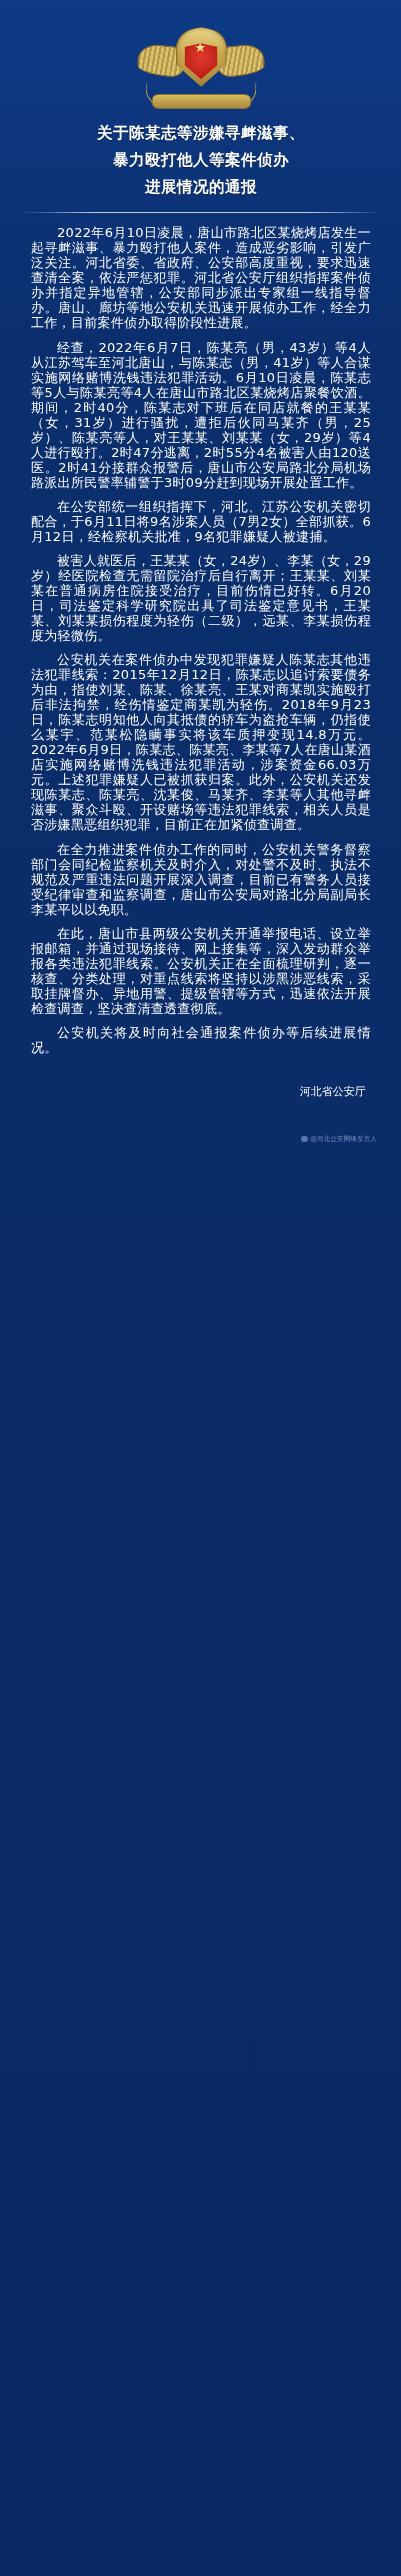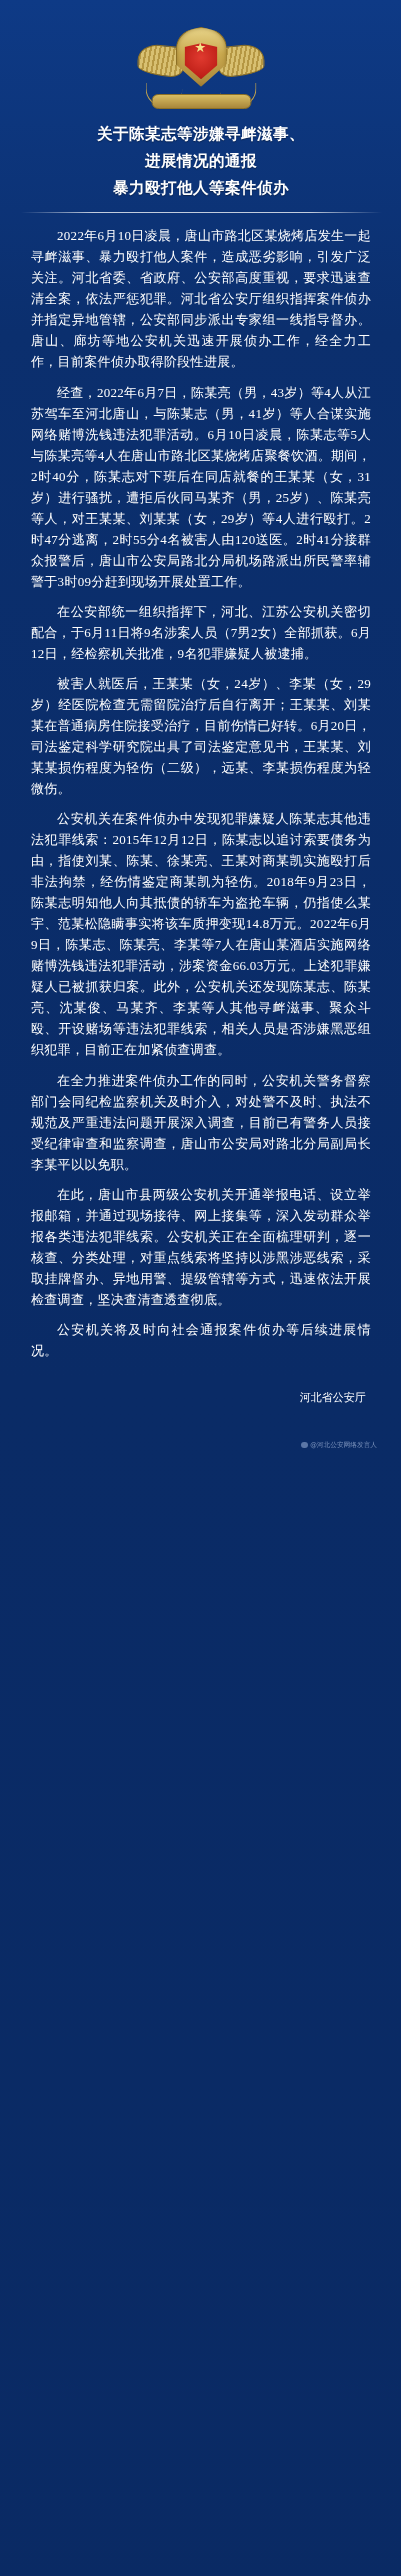--- a/index.html
+++ b/index.html
@@ -128,44 +128,42 @@
     margin-top: 4.1px;
     text-align: center;
     color: #ffffff;
   }
   .title-line {
     font-size: 15.5px;
     font-weight: bold;
     line-height: 27px;
     letter-spacing: 0.5px;
     text-shadow: 0 0.5px 1px rgba(0,0,0,.35);
-    font-family: Liberation Serif, serif;
   }
   .title-rule {
     width: 361px;
     height: 1px;
     margin: 11.3px 0 5.2px 0;
     background: linear-gradient(90deg, rgba(255,255,255,0) 0%, rgba(255,255,255,.75) 20%, rgba(255,255,255,.75) 80%, rgba(255,255,255,0) 100%);
   }
 
   
   .body-block {
     width: 340px;
     margin-top: 7.2px;
     color: #ffffff;
   }
   .para {
     font-size: 13px;
-    line-height: 21px;
+    line-height: 15px;
     text-align: justify;
     text-justify: inter-ideograph;
     text-indent: 2em;
     margin: 0 0 9.3px 0;
     letter-spacing: 0.3px;
-    font-family: Liberation Serif, serif;
   }
   .sign {
     width: 340px;
     margin-top: 15.5px;
     text-align: right;
     color: #ffffff;
     font-size: 11px;
     line-height: 24px;
     padding-right: 5.2px;
     box-sizing: border-box;
@@ -207,22 +205,22 @@
         <div class="em-shield-inner"></div>
         <div class="em-star">
             <span>★</span>
           </div>
       </div>
     </div>
   </div>
 
   <div class="title-block">
     <div class="title-line">关于陈某志等涉嫌寻衅滋事、</div>
+    <div class="title-line">暴力殴打他人等案件侦办</div>
     <div class="title-line">进展情况的通报</div>
-    <div class="title-line">暴力殴打他人等案件侦办</div>
     <div class="title-rule"></div>
   </div>
 
   <div class="body-block">
     <p class="para">2022年6月10日凌晨，唐山市路北区某烧烤店发生一起寻衅滋事、暴力殴打他人案件，造成恶劣影响，引发广泛关注。河北省委、省政府、公安部高度重视，要求迅速查清全案，依法严惩犯罪。河北省公安厅组织指挥案件侦办并指定异地管辖，公安部同步派出专家组一线指导督办。唐山、廊坊等地公安机关迅速开展侦办工作，经全力工作，目前案件侦办取得阶段性进展。</p>
     <p class="para">经查，2022年6月7日，陈某亮（男，43岁）等4人从江苏驾车至河北唐山，与陈某志（男，41岁）等人合谋实施网络赌博洗钱违法犯罪活动。6月10日凌晨，陈某志等5人与陈某亮等4人在唐山市路北区某烧烤店聚餐饮酒。期间，2时40分，陈某志对下班后在同店就餐的王某某（女，31岁）进行骚扰，遭拒后伙同马某齐（男，25岁）、陈某亮等人，对王某某、刘某某（女，29岁）等4人进行殴打。2时47分逃离，2时55分4名被害人由120送医。2时41分接群众报警后，唐山市公安局路北分局机场路派出所民警率辅警于3时09分赶到现场开展处置工作。</p>
     <p class="para">在公安部统一组织指挥下，河北、江苏公安机关密切配合，于6月11日将9名涉案人员（7男2女）全部抓获。6月12日，经检察机关批准，9名犯罪嫌疑人被逮捕。</p>
     <p class="para">被害人就医后，王某某（女，24岁）、李某（女，29岁）经医院检查无需留院治疗后自行离开；王某某、刘某某在普通病房住院接受治疗，目前伤情已好转。6月20日，司法鉴定科学研究院出具了司法鉴定意见书，王某某、刘某某损伤程度为轻伤（二级），远某、李某损伤程度为轻微伤。</p>
     <p class="para">公安机关在案件侦办中发现犯罪嫌疑人陈某志其他违法犯罪线索：2015年12月12日，陈某志以追讨索要债务为由，指使刘某、陈某、徐某亮、王某对商某凯实施殴打后非法拘禁，经伤情鉴定商某凯为轻伤。2018年9月23日，陈某志明知他人向其抵债的轿车为盗抢车辆，仍指使么某宇、范某松隐瞒事实将该车质押变现14.8万元。2022年6月9日，陈某志、陈某亮、李某等7人在唐山某酒店实施网络赌博洗钱违法犯罪活动，涉案资金66.03万元。上述犯罪嫌疑人已被抓获归案。此外，公安机关还发现陈某志、陈某亮、沈某俊、马某齐、李某等人其他寻衅滋事、聚众斗殴、开设赌场等违法犯罪线索，相关人员是否涉嫌黑恶组织犯罪，目前正在加紧侦查调查。</p>
     <p class="para">在全力推进案件侦办工作的同时，公安机关警务督察部门会同纪检监察机关及时介入，对处警不及时、执法不规范及严重违法问题开展深入调查，目前已有警务人员接受纪律审查和监察调查，唐山市公安局对路北分局副局长李某平以以免职。</p>

